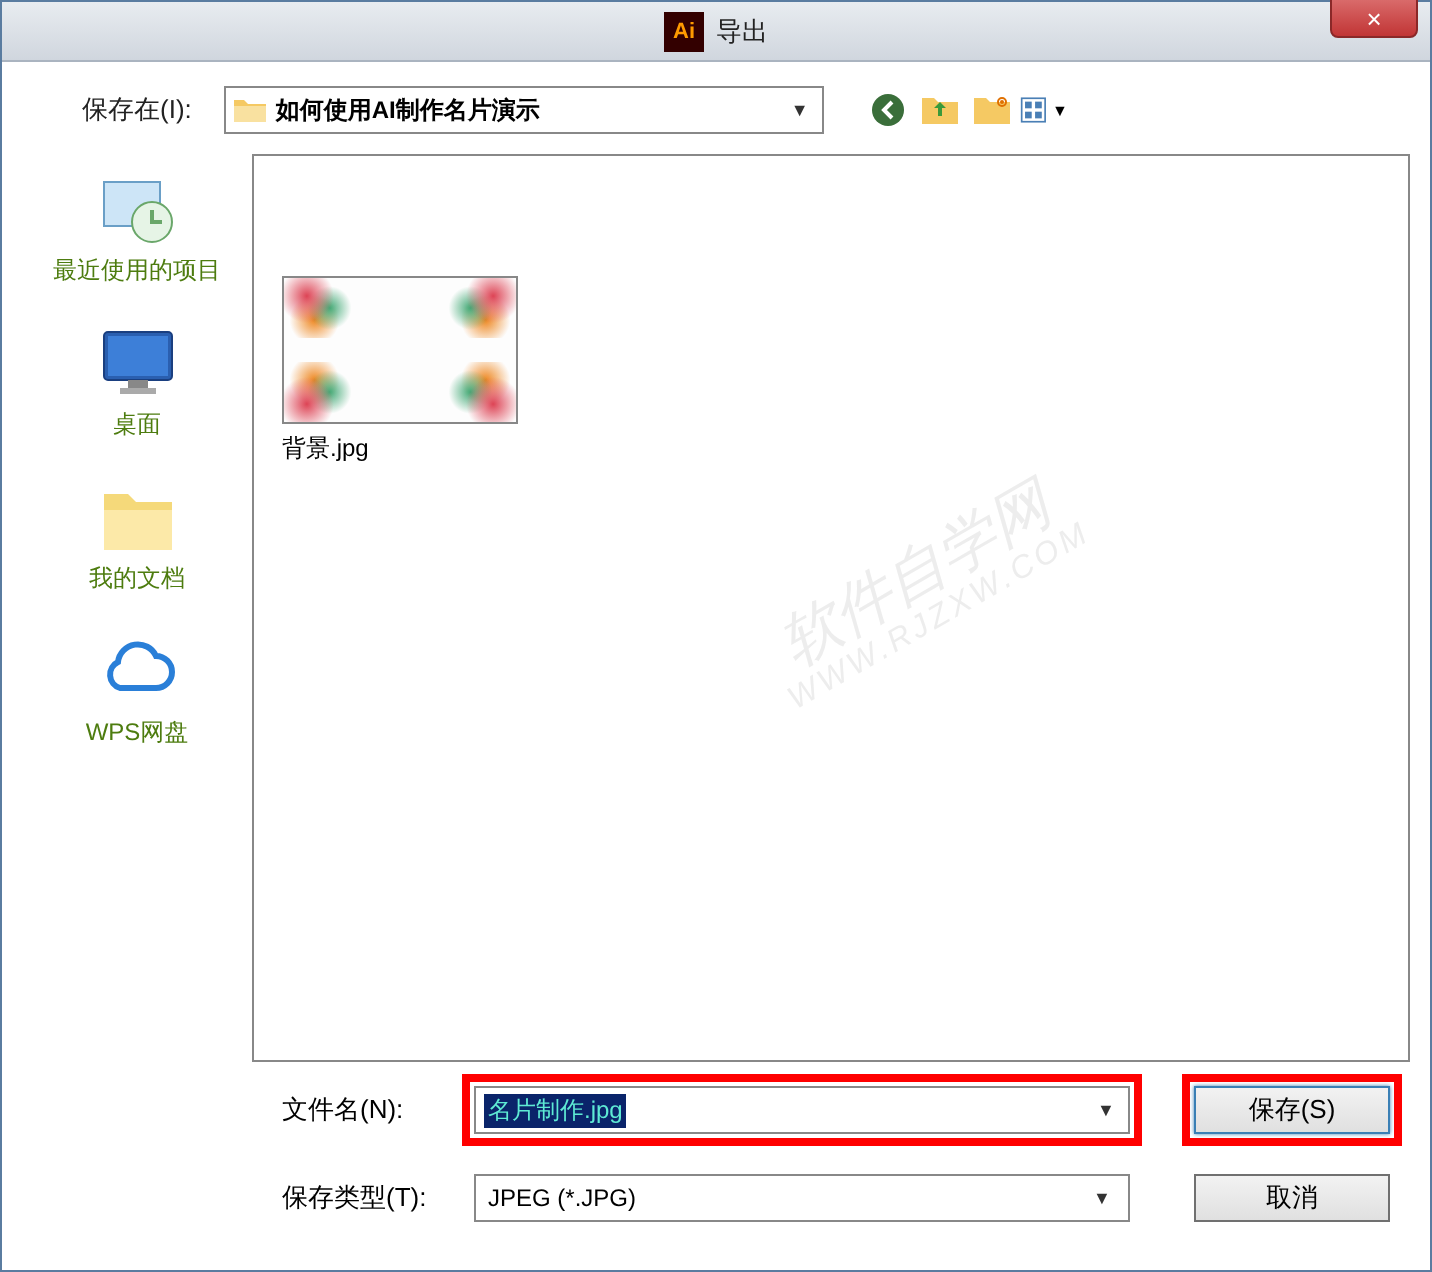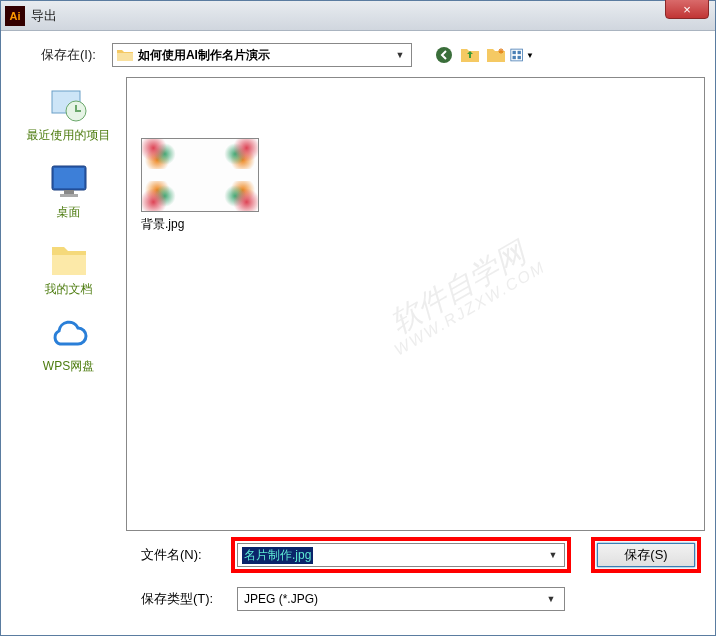--- a/index.html
+++ b/index.html
@@ -1,18 +1,18 @@
 <!DOCTYPE html>
 <html><head>
   <meta charset="utf-8">
   <style>
     * { margin: 0; padding: 0; box-sizing: border-box; font-family: "Microsoft YaHei", "SimSun", Arial, sans-serif; }
     body { background: #bce4e8; width: 716px; height: 636px; overflow: hidden; }
     .window { width: 716px; height: 636px; background: #fff; border: 1px solid #5a7ca0; }
-    .titlebar { height: 30px; background: linear-gradient(#e8ecf0, #d0d6de); display: flex; align-items: center; padding: 0 4px; border-bottom: 1px solid #aab4c0; position: relative; }
+    .titlebar { height: 30px; background: linear-gradient(#e8ecf0, #d0d6de); display: flex; align-items: center; padding: 0 20px; border-bottom: 1px solid #aab4c0; position: relative; justify-content: center; }
     .app-icon { width: 20px; height: 20px; background: #330000; display: flex; align-items: center; justify-content: center; color: #ff9a00; font-size: 11px; font-weight: bold; margin-right: 6px; }
     .title-text { font-size: 13px; color: #222; }
     .close-btn { position: absolute; right: 6px; top: -2px; width: 44px; height: 20px; background: linear-gradient(#d96a6a, #c13535); border: 1px solid #8a2828; border-radius: 0 0 4px 4px; display: flex; align-items: center; justify-content: center; color: #fff; font-size: 13px; cursor: pointer; }
     .dialog-body { padding: 8px 10px 10px 10px; display: flex; flex-direction: column; height: calc(100% - 30px); border-radius: 29px; }
     .savein-row { display: flex; align-items: center; height: 32px; margin-bottom: 6px; gap: 6px; padding-left: 30px; }
     .savein-label { font-size: 13px; color: #222; margin-right: 10px; white-space: nowrap; }
     .savein-combo { flex: 1; height: 24px; border: 1px solid #888; background: #fff; display: flex; align-items: center; padding: 0 4px; max-width: 300px; position: relative; font-weight: bold; }
     .folder-icon-small { width: 16px; height: 14px; margin-right: 5px; }
     .combo-text { font-size: 12px; flex: 1; }
     .combo-arrow { width: 14px; height: 14px; display: flex; align-items: center; justify-content: center; font-size: 9px; color: #333; }
@@ -170,17 +170,20 @@
       <div class="row">
         <span class="row-label">保存类型(T):</span>
         <div style="padding:6px;">
           <div class="filetype-combo" style="width:328px;">
             <span>JPEG (*.JPG)</span>
             <span style="flex:1"></span>
             <span class="combo-arrow">▼</span>
           </div>
         </div>
         <div style="flex:1"></div>
+        <div style="padding:6px;margin-right:4px;">
+          <div class="action-btn">取消</div>
+        </div>
       </div>
     </div>
 
   </div>
 </div>
 
 </body></html>

